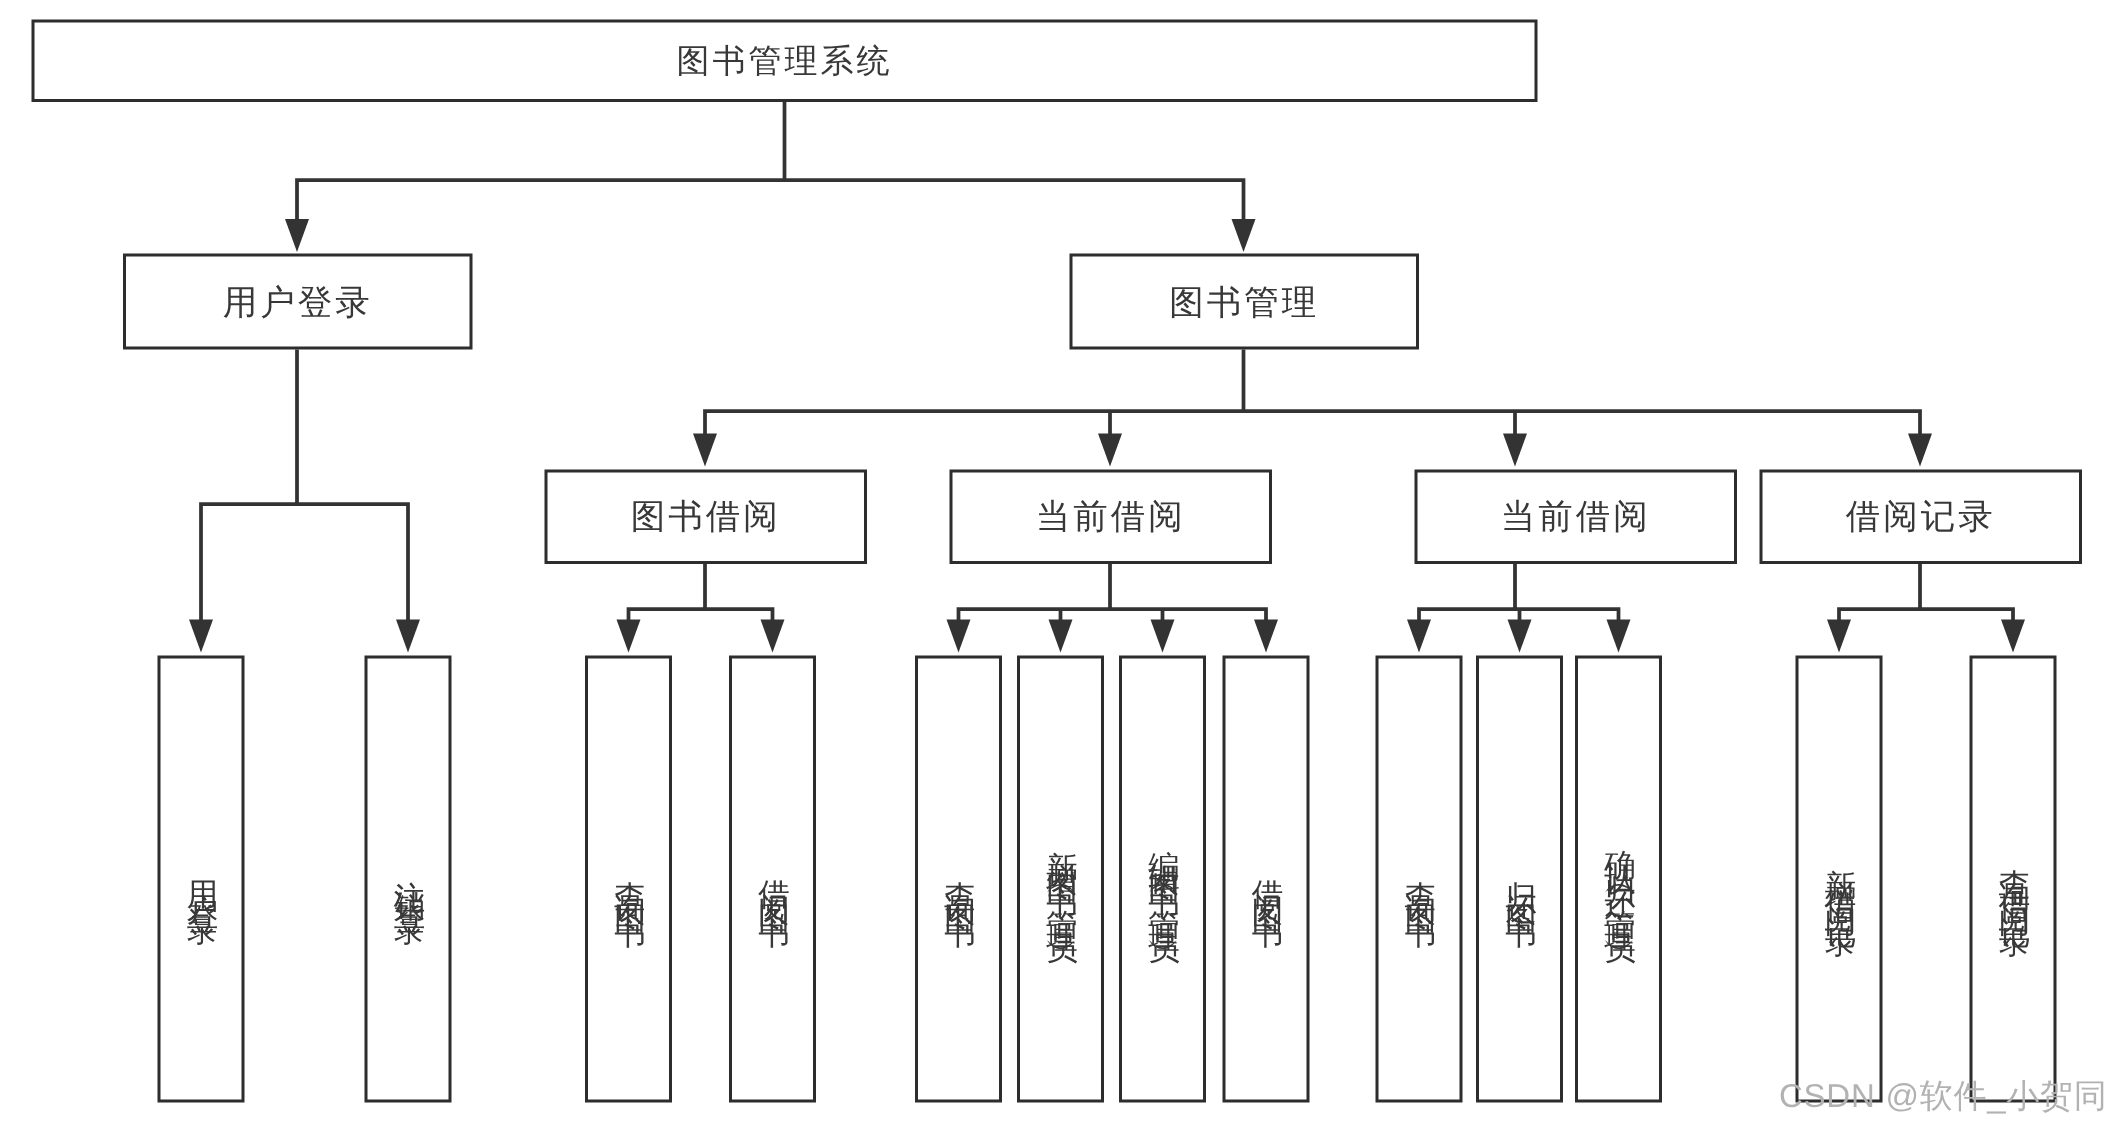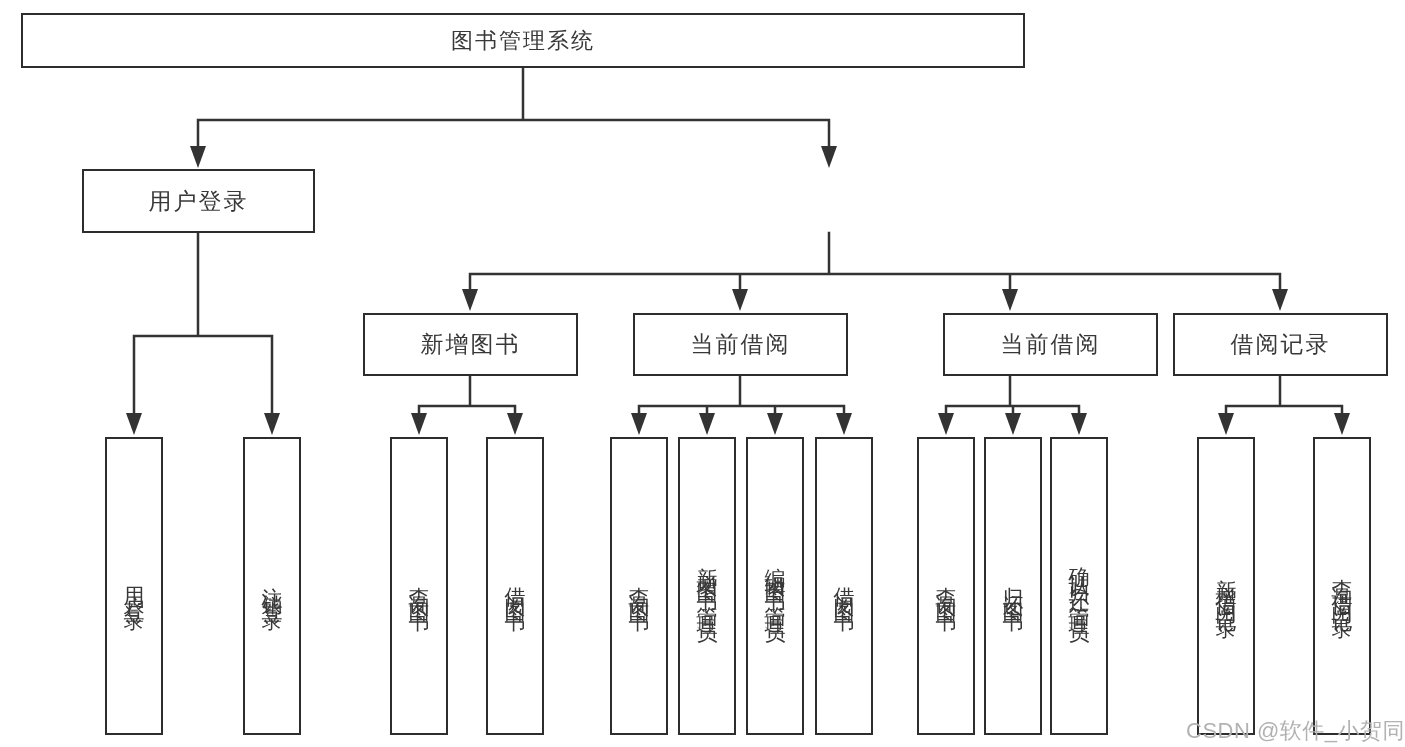--- a/index.html
+++ b/index.html
@@ -81,22 +81,23 @@
       <polygon points="1005,413 1021,413 1013,435"></polygon>
       <polygon points="1071,413 1087,413 1079,435"></polygon>
       <polygon points="1218,413 1234,413 1226,435"></polygon>
       <polygon points="1334,413 1350,413 1342,435"></polygon>
     </g>
   </svg>
 
   <div class="box hbox rootbox" style="left:21px; top:13px; width:1004px; height:55px;">图书管理系统</div>
 
   <div class="box hbox" style="left:82px; top:169px; width:233px; height:64px;">用户登录</div>
+  <div class="box hbox" style="left:713px; top:169px; width:233px; height:64px;">图书管理</div>
 
-  <div class="box hbox" style="left:363px; top:313px; width:215px; height:63px;">新增图书</div>
+  <div class="box hbox" style="left:363px; top:313px; width:215px; height:63px;">图书借阅</div>
   <div class="box hbox" style="left:633px; top:313px; width:215px; height:63px;">当前借阅</div>
   <div class="box hbox" style="left:903px; top:313px; width:215px; height:63px;margin-left:40px;">当前借阅</div>
   <div class="box hbox" style="left:1173px; top:313px; width:215px; height:63px;">借阅记录</div>
 
   <div class="box leaf" style="left:105px;">
     <span class="vtext">用户登录</span>
   </div>
   <div class="box leaf" style="left:243px;">
     <span class="vtext">注销登录</span>
   </div>

